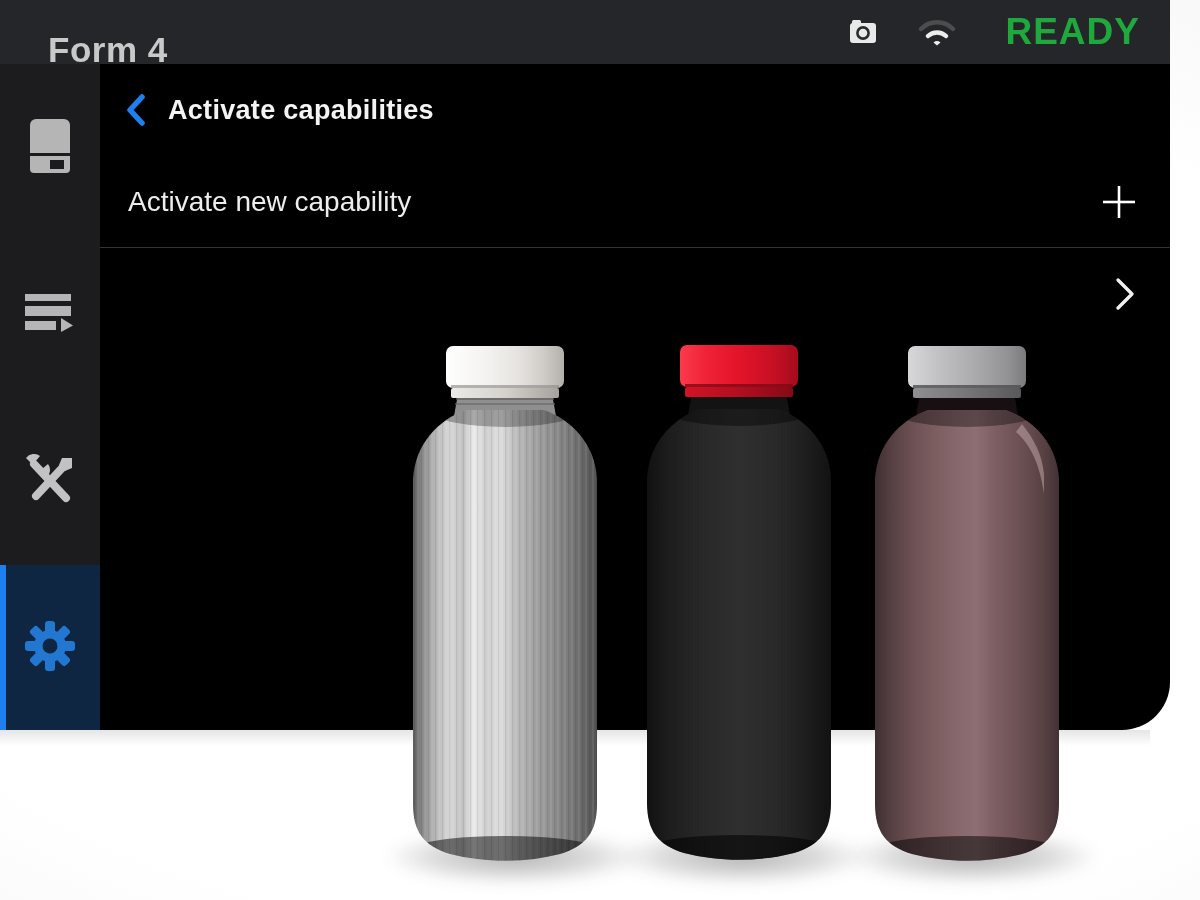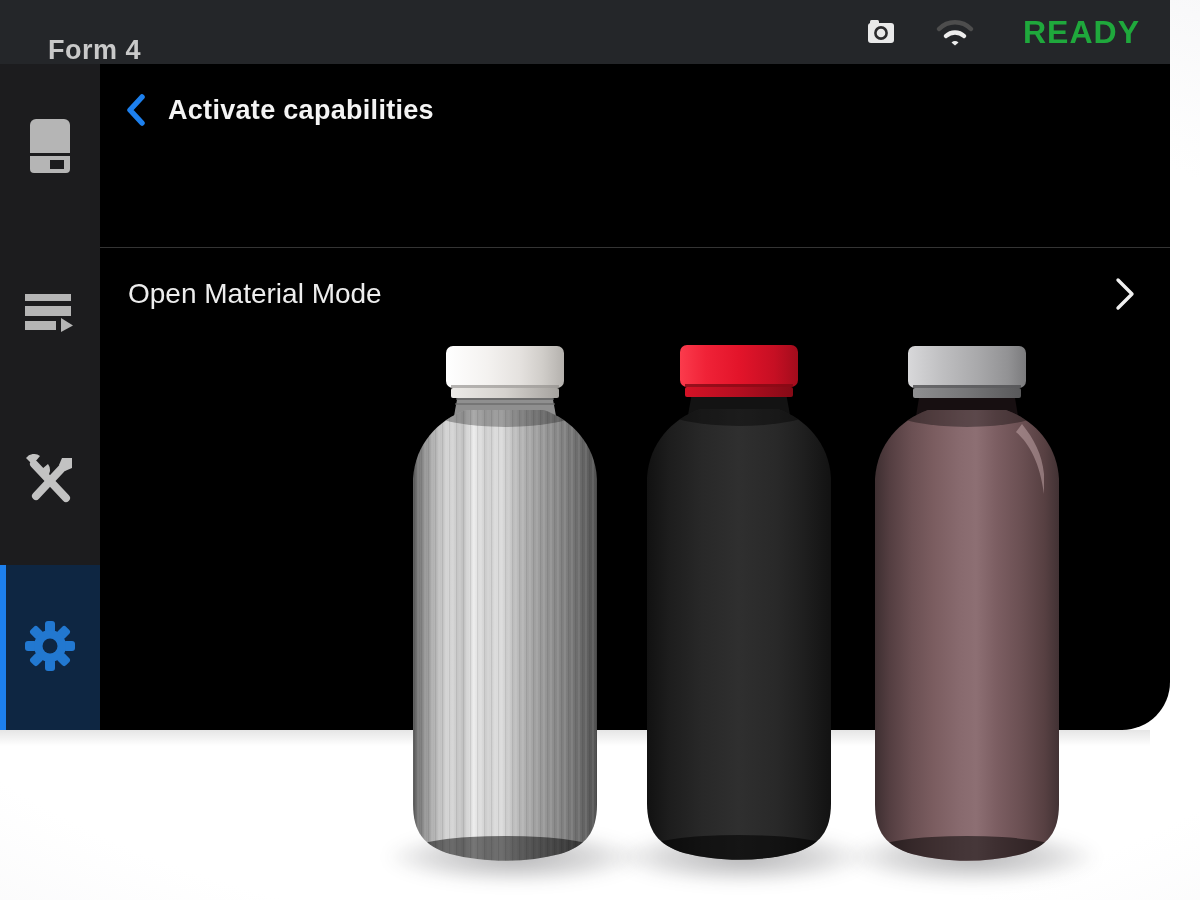--- a/index.html
+++ b/index.html
@@ -9,25 +9,25 @@
 
   
   .panel{position:absolute;left:0;top:0;width:1170px;height:730px;background:#000;
     border-radius:0 0 48px 0;}
   .panel-edge-shadow{position:absolute;left:0;top:730px;width:1150px;height:16px;
     background:linear-gradient(180deg, rgba(0,0,0,0.10), rgba(0,0,0,0));}
 
   
   .topbar{position:absolute;left:0;top:0;width:1170px;height:64px;background:#242629;
     display:flex;align-items:center;}
-  .topbar-title{margin-left:48px;font-size:27px;font-weight:bold;color:#c9c9c9;letter-spacing:.5px;margin-top:36px;}
+  .topbar-title{margin-left:48px;font-size:35px;font-weight:bold;color:#c9c9c9;letter-spacing:.5px;margin-top:36px;}
   .topbar-right{margin-left:auto;display:flex;align-items:center;margin-right:30px;}
   .cam-wrap{margin-right:40px;display:flex;}
   .wifi-wrap{margin-right:48px;display:flex;}
-  .status{font-size:32px;font-weight:bold;color:#1fa83c;letter-spacing:1px;}
+  .status{font-size:37px;font-weight:bold;color:#1fa83c;letter-spacing:1px;}
 
   
   .sidebar{position:absolute;left:0;top:64px;width:100px;height:666px;background:#1c1c1e;}
   .side-item{position:absolute;left:0;width:100px;height:167px;display:flex;
     align-items:center;justify-content:center;}
   .side-item.i1{top:0;} .side-item.i2{top:167px;} .side-item.i3{top:334px;}
   .side-item.active{top:501px;height:165px;background:#0e2642;}
   .active-stripe{position:absolute;left:0;top:0;width:6px;height:100%;background:#1d80ee;}
 
   
@@ -138,25 +138,33 @@
     <div class="content">
       <div class="crumb-row">
         <span class="back-btn">
           <svg width="20" height="32" viewBox="0 0 20 32">
             <polyline points="16,3 4,16 16,29" fill="none" stroke="#1d80ee" stroke-width="5.5" stroke-linecap="round" stroke-linejoin="round"></polyline>
           </svg>
         </span>
         <span class="crumb-title">Activate capabilities</span>
       </div>
 
+      <div class="menu-row r1">
+        <span class="menu-label">Activate new capability</span>
+        <span class="row-action">
+          <svg width="34" height="34" viewBox="0 0 34 34">
+            <line x1="17" y1="1" x2="17" y2="33" stroke="#ffffff" stroke-width="2.6"></line>
+            <line x1="1" y1="17" x2="33" y2="17" stroke="#ffffff" stroke-width="2.6"></line>
+          </svg>
+        </span>
+      </div>
 
       <div class="divider"></div>
 
       <div class="menu-row r2">
-        <span class="menu-label">Open Material Mode</span>
         <span class="row-action">
           <svg width="22" height="36" viewBox="0 0 22 36">
             <polyline points="4,4 18,18 4,32" fill="none" stroke="#f0f0f0" stroke-width="3.4" stroke-linecap="round" stroke-linejoin="round"></polyline>
           </svg>
         </span>
       </div>
     </div>
   </div>
 
   <div class="panel-edge-shadow"></div>

